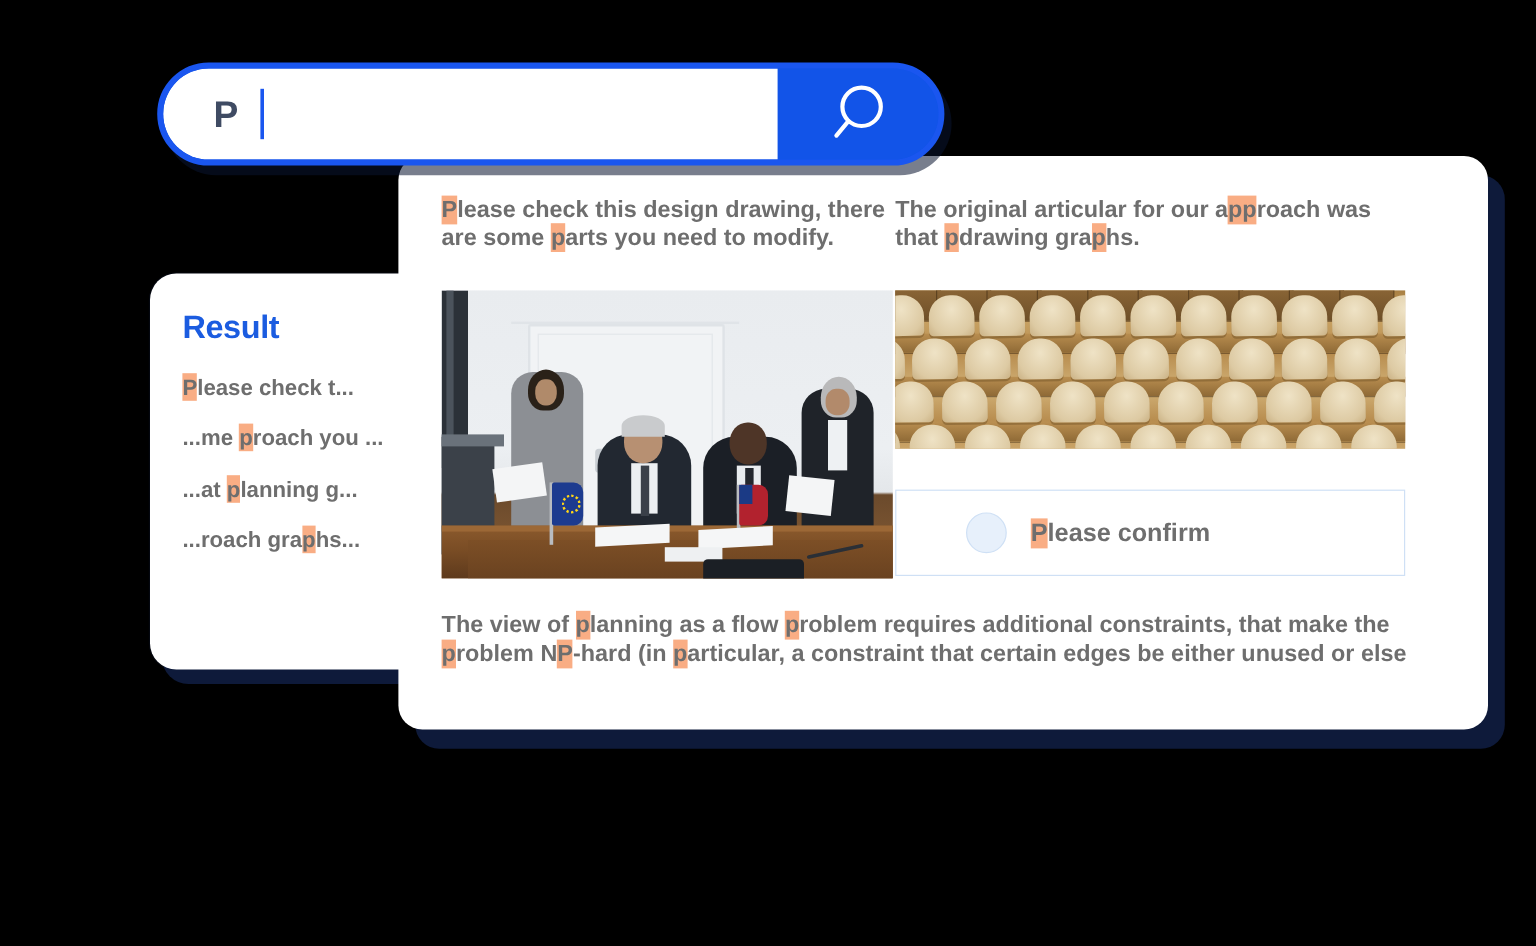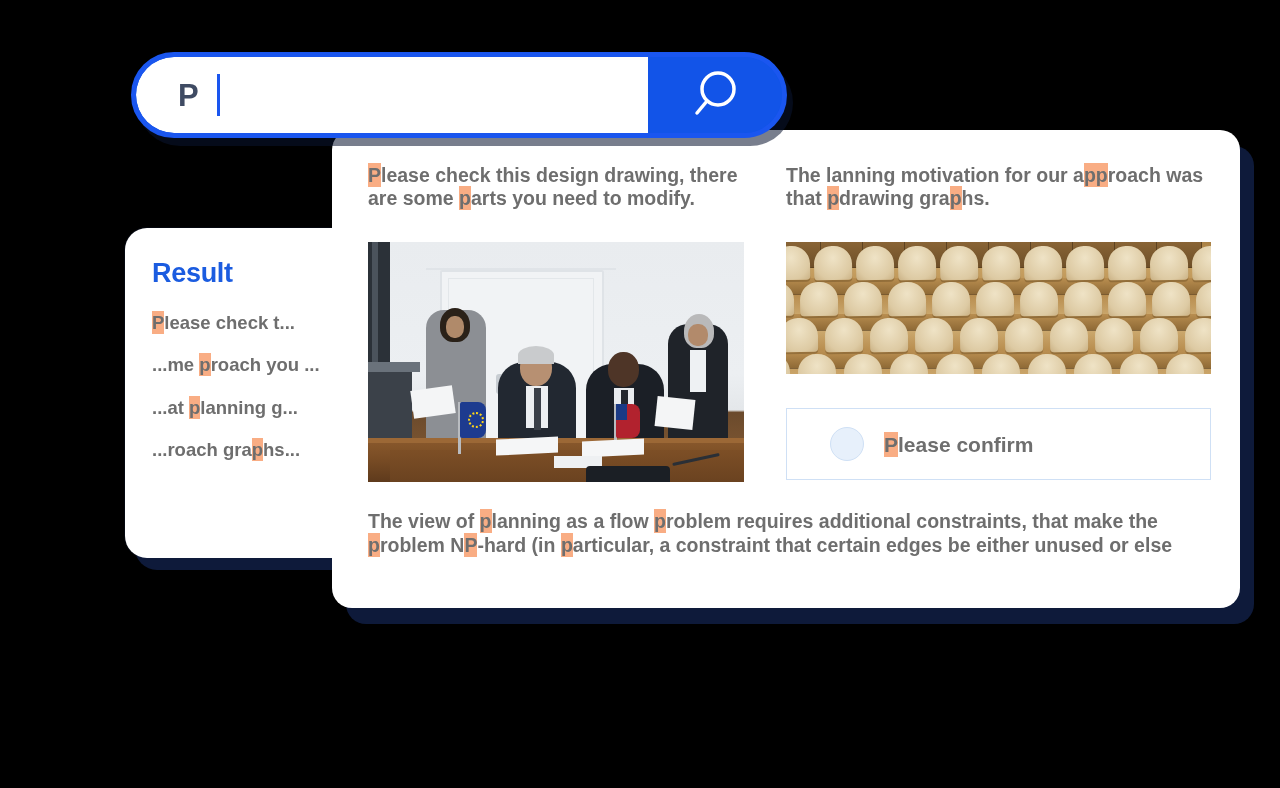--- a/index.html
+++ b/index.html
@@ -72,21 +72,20 @@
     overflow: hidden;
   }
   .main-inner {
     padding: 34px 36px 0 36px;
     box-sizing: border-box;
     height: 100%;
   }
 
   .cols {
     display: flex;
-    gap: 40px;
   }
   .col-left { width: 378px; flex: 0 0 378px; }
   .col-right { width: 426px; flex: 0 0 426px; }
 
   .blurb {
     color: #6e6e6e;
     font-size: 19.5px;
     font-weight: bold;
     line-height: 1.18;
     margin: 0 0 32px 0;
@@ -173,21 +172,21 @@
   
   .confirm-box {
     margin-top: 34px;
     width: 425px;
     height: 72px;
     box-sizing: border-box;
     border: 1px solid #cfe0f5;
     background: #ffffff;
     display: flex;
     align-items: center;
-    padding-left: 43px;
+    padding-left: 58px;
   }
   .radio-circle {
     width: 32px;
     height: 32px;
     border-radius: 50%;
     background: #e7f0fb;
     border: 1px solid #cfe0f5;
     flex: 0 0 32px;
   }
   .confirm-label {
@@ -334,21 +333,21 @@
 
             <div class="doc1"></div>
             <div class="doc2"></div>
             <div class="doc3"></div>
             <div class="tablet"></div>
             <div class="mic"></div>
           </div>
         </div>
 
         <div class="col-right">
-          <p class="blurb" id="right-blurb"><span>The lanning motivation for our a</span><span class="hl">pp</span><span>roach was that </span><span class="hl">p</span><span>drawing gra</span><span class="hl">p</span><span>hs.</span></p>
+          <p class="blurb" id="right-blurb"><span>The original articular for our a</span><span class="hl">pp</span><span>roach was that </span><span class="hl">p</span><span>drawing gra</span><span class="hl">p</span><span>hs.</span></p>
 
           <div class="photo photo-seats">
             <div class="seats-layer" id="seats-layer">
                 <div class="backpanel" style="left: -8px; top: -2px;"></div>
                 <div class="backpanel" style="left: 34px; top: -2px;"></div>
                 <div class="backpanel" style="left: 76px; top: -2px;"></div>
                 <div class="backpanel" style="left: 118px; top: -2px;"></div>
                 <div class="backpanel" style="left: 160px; top: -2px;"></div>
                 <div class="backpanel" style="left: 202px; top: -2px;"></div>
                 <div class="backpanel" style="left: 244px; top: -2px;"></div>

